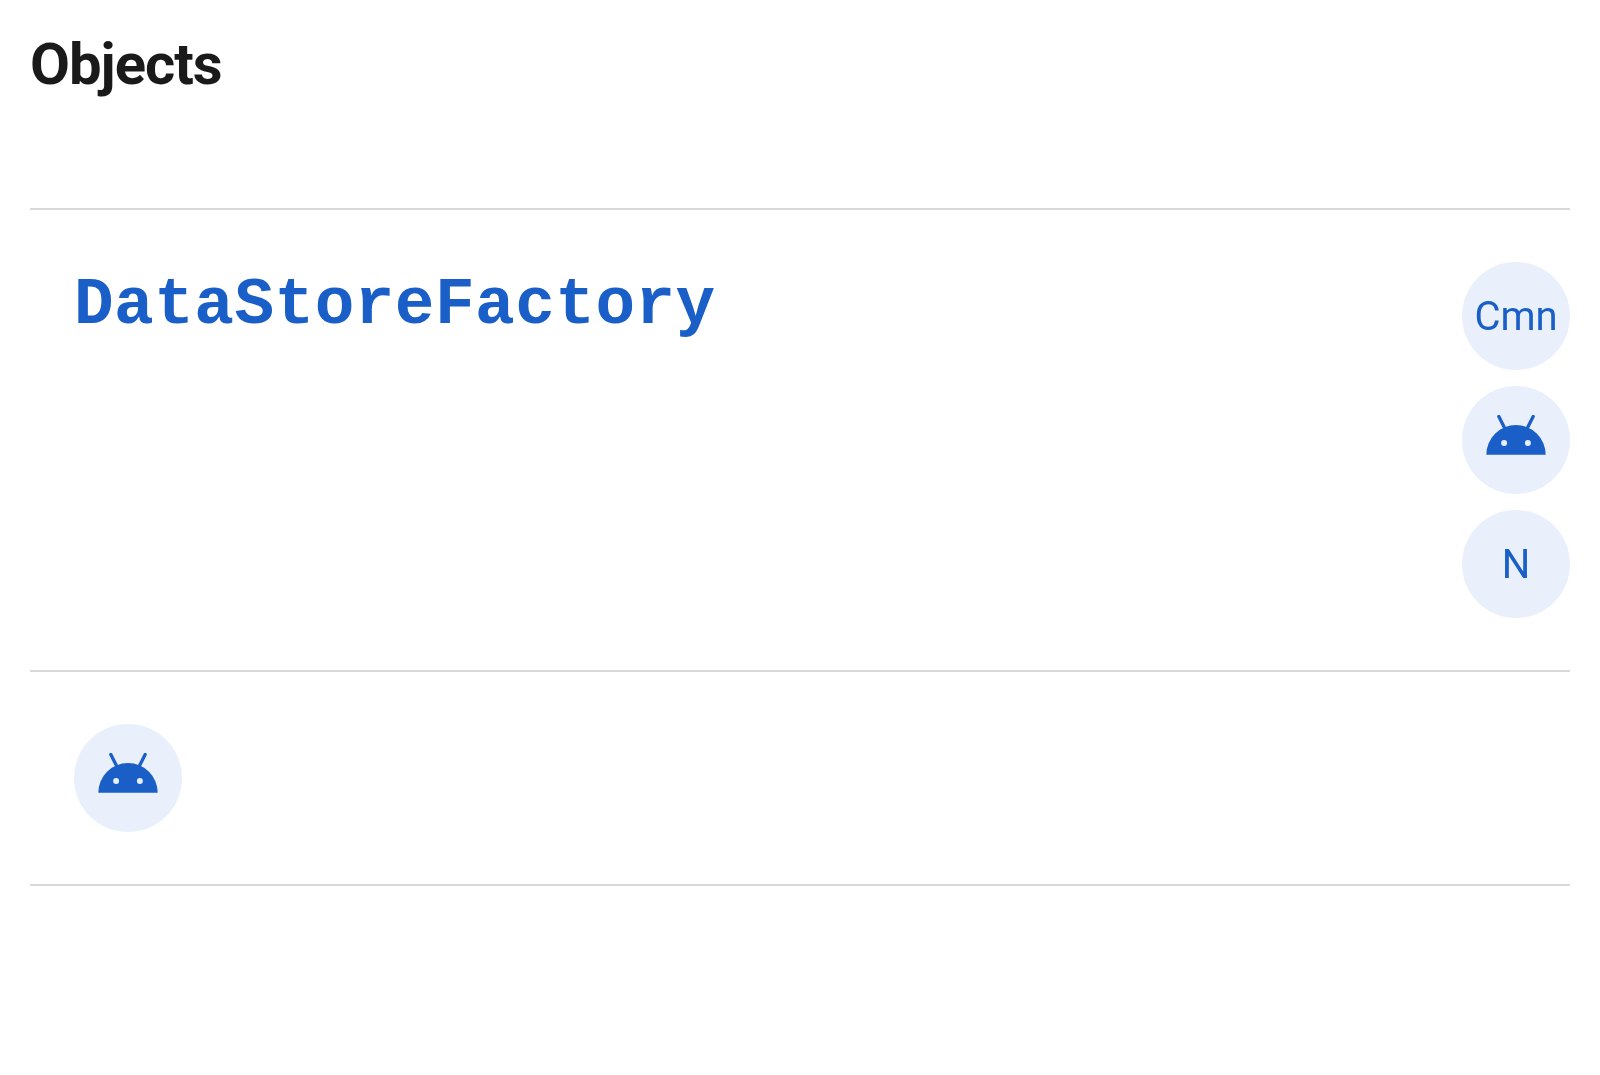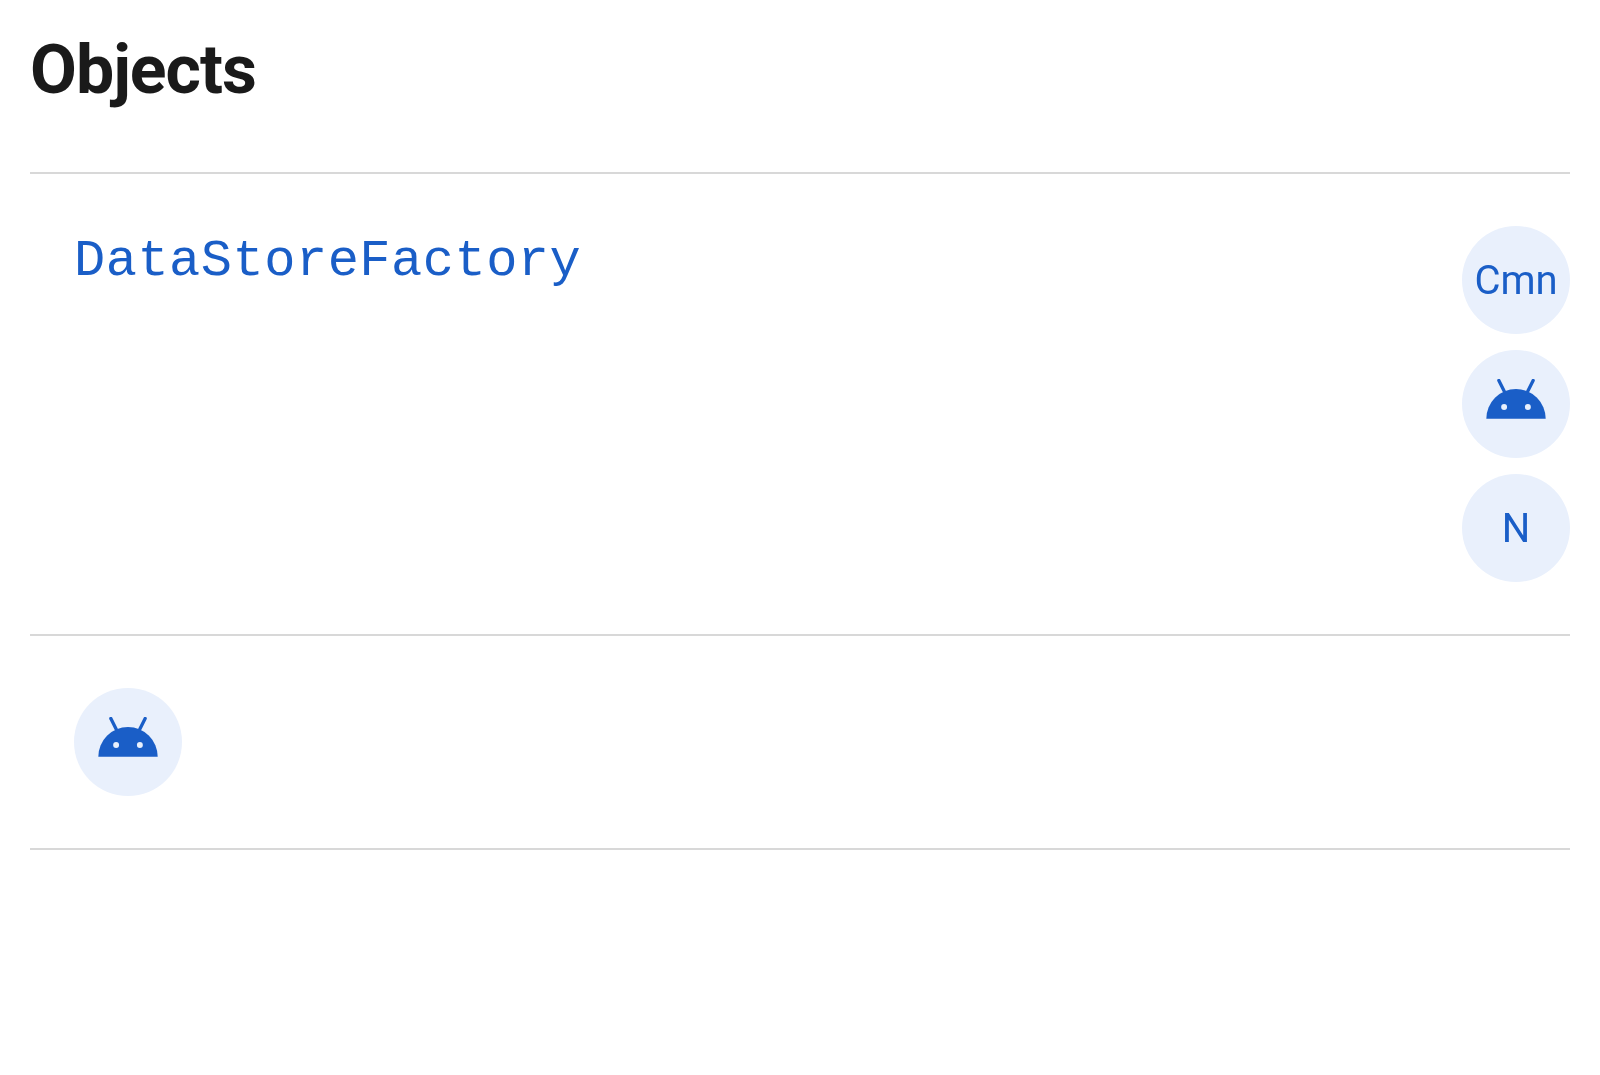--- a/index.html
+++ b/index.html
@@ -6,44 +6,44 @@
       margin: 0;
       padding: 0;
       box-sizing: border-box;
     }
     body {
       font-family: -apple-system, BlinkMacSystemFont, "Segoe UI", Roboto, Helvetica, Arial, sans-serif;
       background: #ffffff;
       padding: 30px;
     }
     .page-title {
-      font-size: 68px;
+      font-size: 58px;
       font-weight: 700;
       color: #1a1a1a;
       letter-spacing: -1px;
-      margin-bottom: 62px;
+      margin-bottom: 110px;
     }
     .divider {
       border: none;
       border-top: 2px solid #d8d8d8;
       margin: 0;
     }
     .object-row {
       display: flex;
       align-items: flex-start;
       justify-content: space-between;
       padding-top: 52px;
       padding-bottom: 52px;
       padding-left: 44px;
       padding-right: 0;
     }
     .object-link {
       font-family: "SF Mono", "Monaco", "Consolas", "Courier New", monospace;
-      font-size: 52px;
-      font-weight: 400;
+      font-size: 66px;
+      font-weight: 700;
       color: #1a5ec7;
       text-decoration: none;
       letter-spacing: 0.5px;
       padding-top: 6px;
       text-align: center;
     }
     .badges {
       display: flex;
       flex-direction: column;
       gap: 16px;

